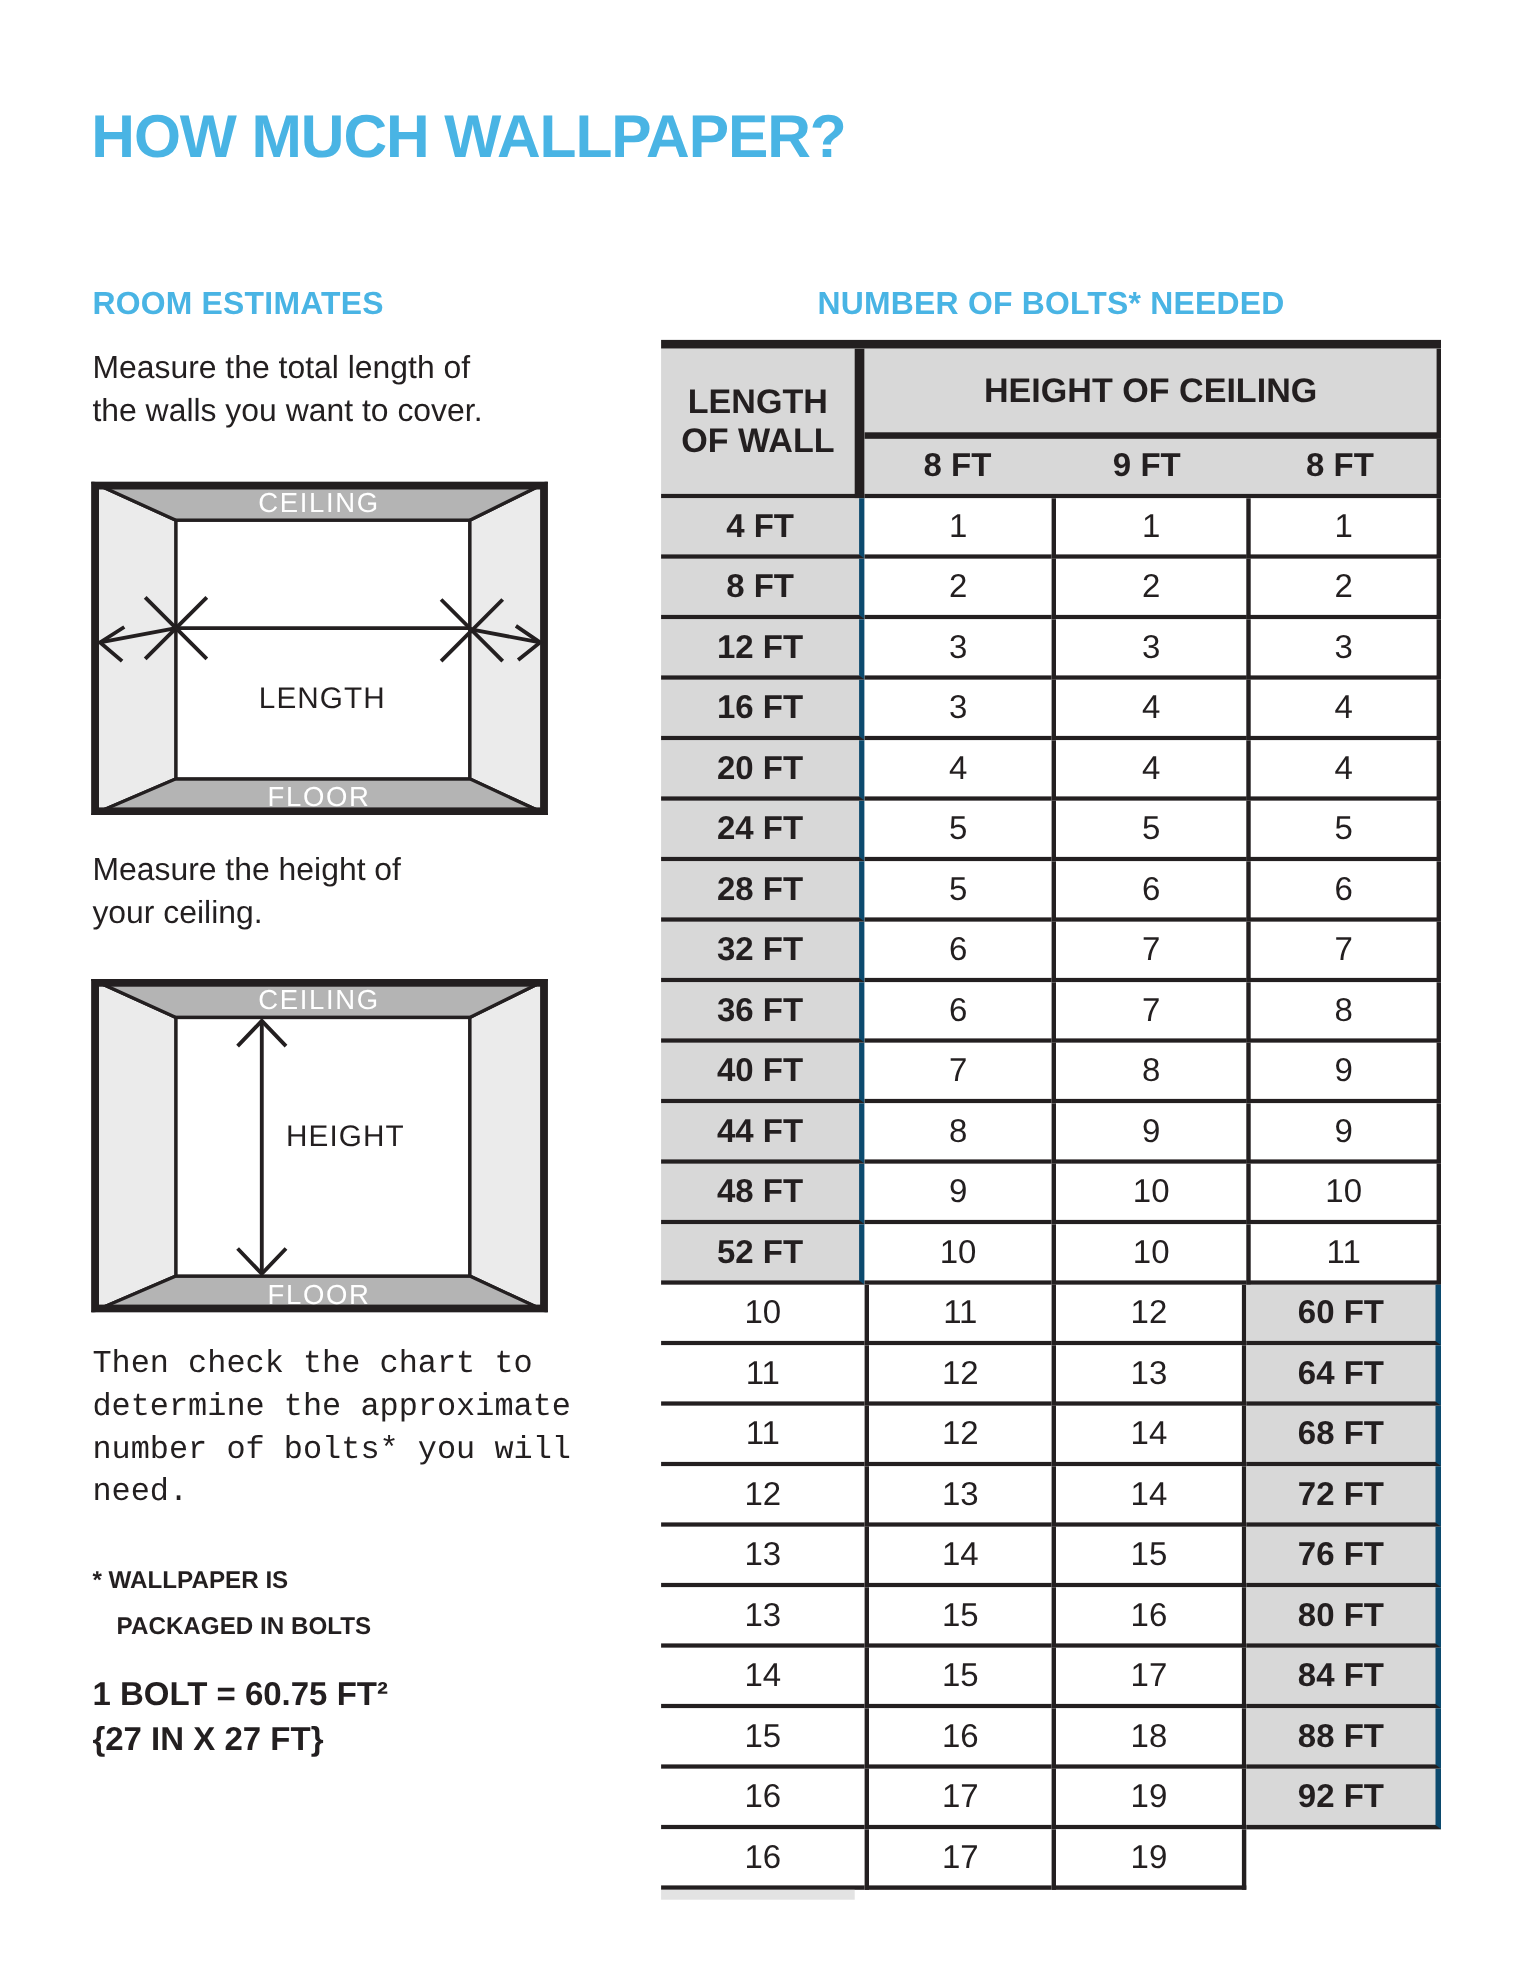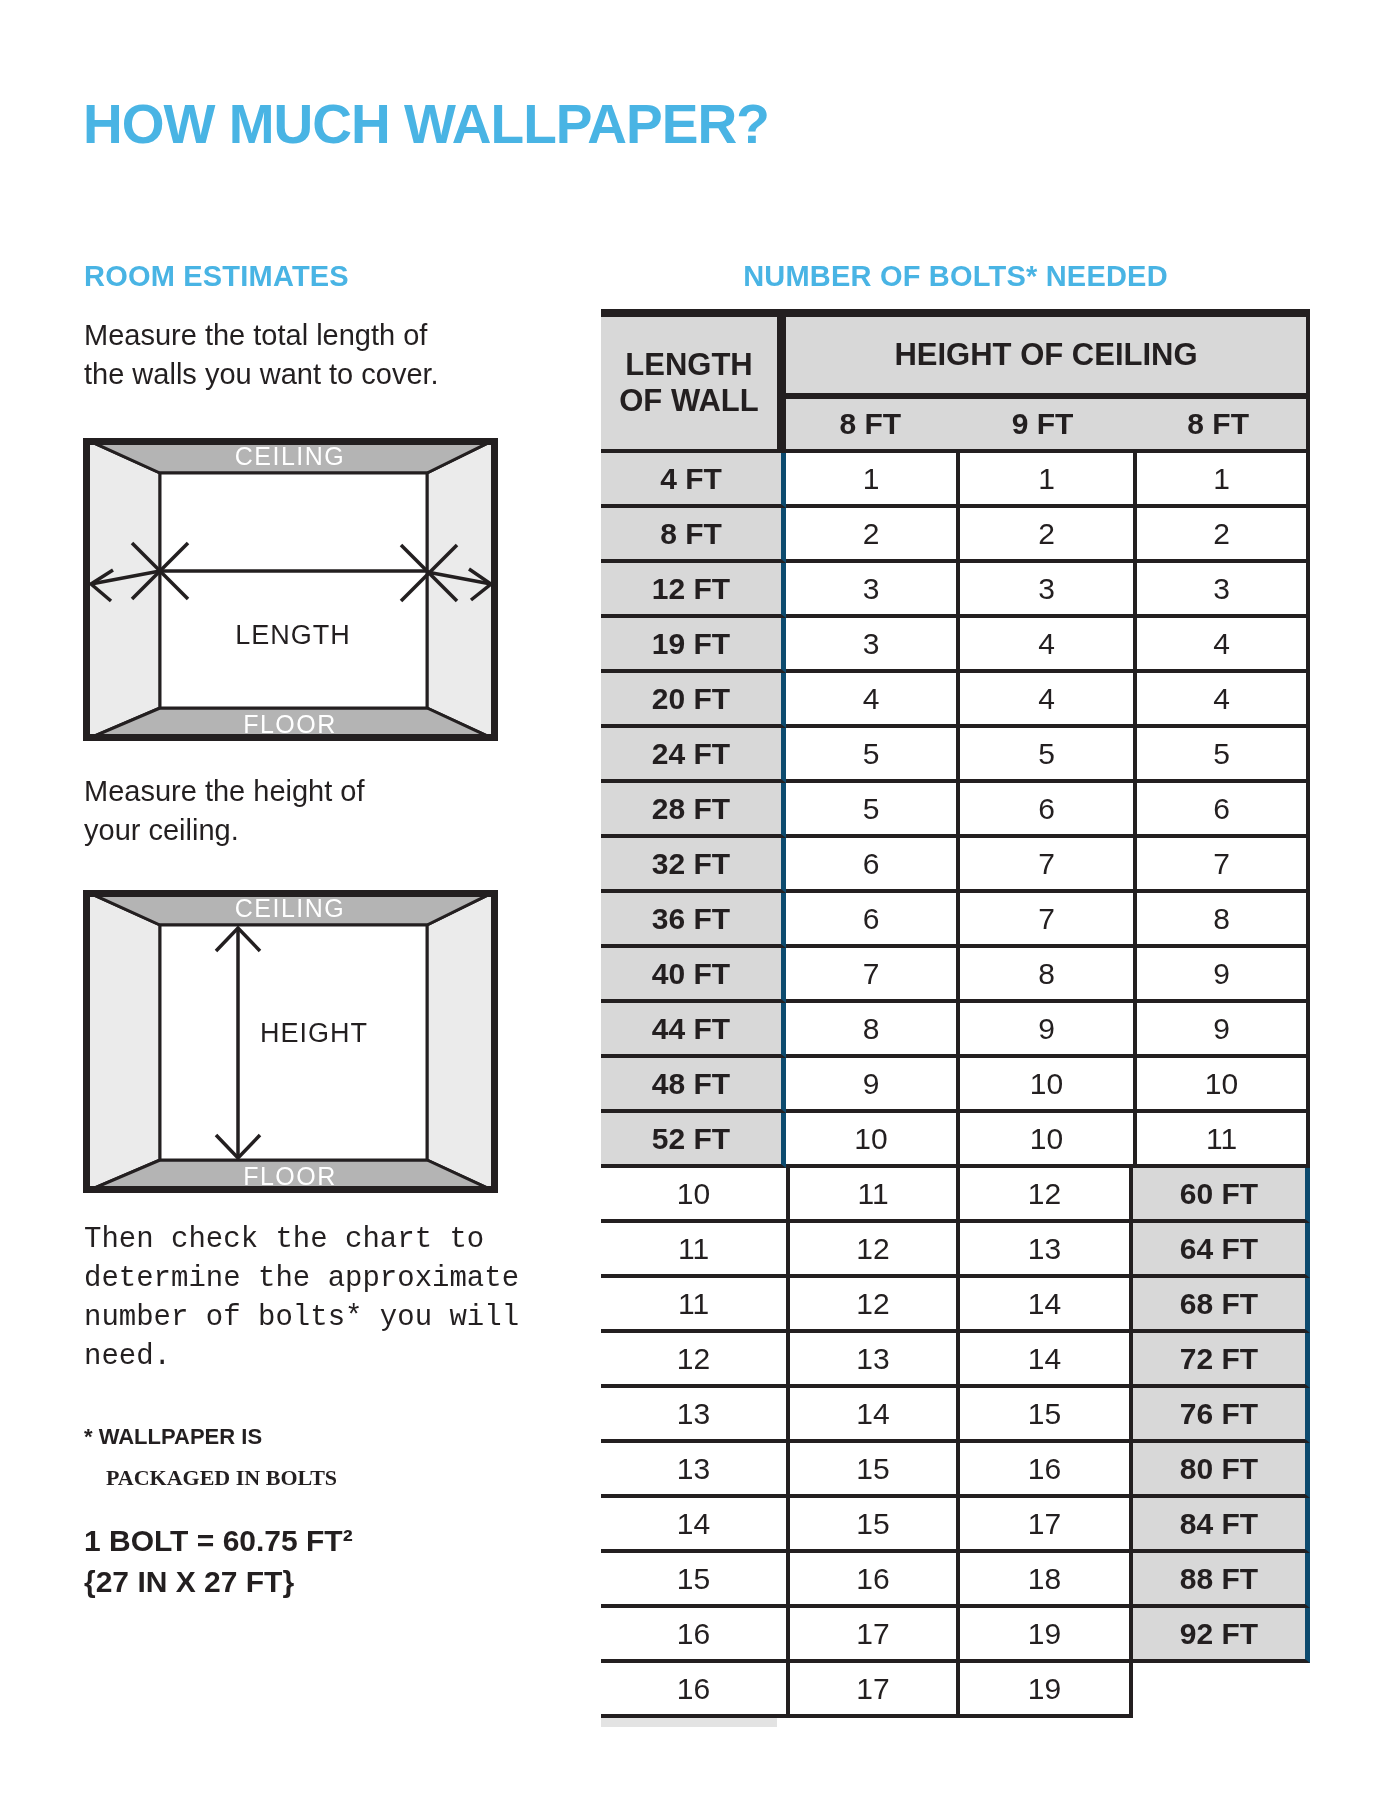--- a/index.html
+++ b/index.html
@@ -29,21 +29,21 @@
     left:84px;font-size:29px;font-weight:400;line-height:39px;
     white-space:pre-line;color:#231f20;width:440px;
   }
   .para1{top:316px;}
   .para2{top:772px;}
   .para3{top:1220px;font-family:Liberation Mono, monospace;}
 
   .footnote{
     left:84px;top:1416px;font-size:22px;font-weight:700;line-height:41px;color:#231f20;
   }
-  .footnote .line2{padding-left:22px;font-family:Liberation Serif, serif;}
+  .footnote .line2{padding-left:22px;}
   .bolt-eq{
     left:84px;top:1520px;font-size:30px;font-weight:700;line-height:41px;
     white-space:pre-line;color:#231f20;
   }
 
   
   .diagram1{left:83px;top:438px;}
   .diagram2{left:83px;top:890px;}
   svg text{font-family:"Liberation Sans","DejaVu Sans",sans-serif;}
   .wall-label{font-size:25px;letter-spacing:1.5px;fill:#ffffff;font-weight:400;}
@@ -192,21 +192,21 @@
       <div class="cell-val c2">1</div>
       <div class="cell-val c3">1</div>
       <div class="cell-label">8 FT</div>
       <div class="cell-val c1">2</div>
       <div class="cell-val c2">2</div>
       <div class="cell-val c3">2</div>
       <div class="cell-label">12 FT</div>
       <div class="cell-val c1">3</div>
       <div class="cell-val c2">3</div>
       <div class="cell-val c3">3</div>
-      <div class="cell-label">19 FT</div>
+      <div class="cell-label">16 FT</div>
       <div class="cell-val c1">3</div>
       <div class="cell-val c2">4</div>
       <div class="cell-val c3">4</div>
       <div class="cell-label">20 FT</div>
       <div class="cell-val c1">4</div>
       <div class="cell-val c2">4</div>
       <div class="cell-val c3">4</div>
       <div class="cell-label">24 FT</div>
       <div class="cell-val c1">5</div>
       <div class="cell-val c2">5</div>

